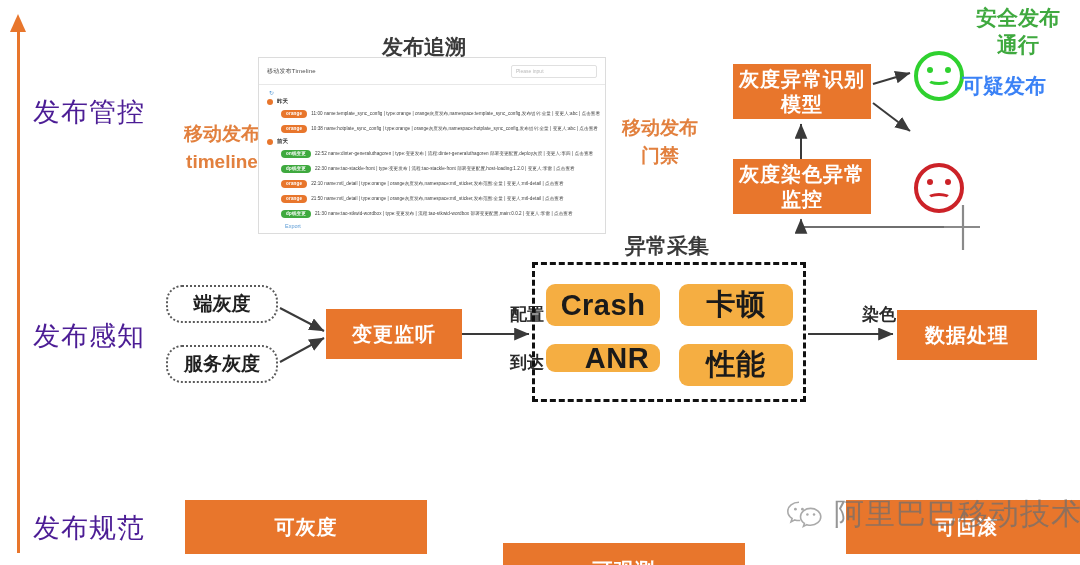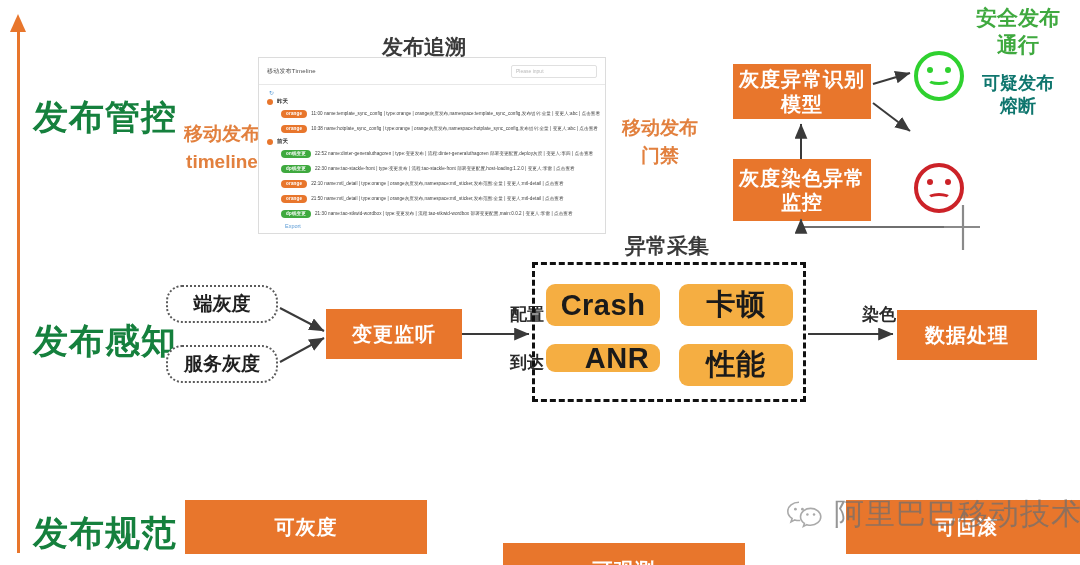--- a/index.html
+++ b/index.html
@@ -31,23 +31,23 @@
     left: 10px;
     top: 14px;
     width: 0; height: 0;
     border-left: 8px solid transparent;
     border-right: 8px solid transparent;
     border-bottom: 18px solid #E8762C;
   }
 
   
   .row-label {
-    color: #15803d;
-    font-size: 35px;
-    font-weight: 700;
+    color: #4c1d95;
+    font-size: 27px;
+    font-weight: 400;
     letter-spacing: 1px;
     white-space: nowrap;
   }
 
   
   .section-title {
     color: #3a3a3a;
     font-size: 21px;
     font-weight: 700;
     white-space: nowrap;
@@ -115,24 +115,23 @@
   }
   .anno-green {
     color: #3FA93F;
     font-size: 21px;
     font-weight: 700;
     text-align: center;
     line-height: 1.3;
     white-space: nowrap;
   }
   .anno-red {
-    color: #0f766e;
-    font-size: 18px;
-    font-weight: 700;
-    text-align: center;
+    color: #3b82f6;
+    font-size: 21px;
+    font-weight: 700;
     line-height: 1.3;
     white-space: nowrap;
   }
   .edge-label {
     color: #2a2a2a;
     font-size: 17px;
     font-weight: 700;
     white-space: nowrap;
     padding-left: 32px;
   }
@@ -363,21 +362,21 @@
     </div>
   </div>
 
   <div class="abs obox" style="left:733px; top:64px; width:138px; height:55px;">
     <div>
       <div>灰度异常识别</div>
       <div>模型</div>
     </div>
   </div>
 
-  <div class="abs obox" style="left:733px; top:159px; width:138px; height:62px;">
+  <div class="abs obox" style="left:733px; top:159px; width:138px; height:55px;">
     <div>
       <div>灰度染色异常</div>
       <div>监控</div>
     </div>
   </div>
 
   <div class="abs face happy" style="left:914px; top:51px; width:50px; height:50px;">
     <span class="eye l"></span>
     <span class="eye r"></span>
     <span class="mouth"></span>
@@ -387,21 +386,20 @@
     <span class="eye r"></span>
     <span class="mouth"></span>
   </div>
 
   <div class="abs anno-green" style="left:962px; top:4px; width:112px;">
     <div>安全发布</div>
     <div>通行</div>
   </div>
   <div class="abs anno-red" style="left:962px; top:72px; width:112px;">
     <div>可疑发布</div>
-    <div>熔断</div>
   </div>
 
   <div class="abs section-title" style="left:625px; top:232px;">异常采集</div>
 
   <div class="abs dcap" style="left:166px; top:285px; width:112px; height:38px;">端灰度</div>
   <div class="abs dcap" style="left:166px; top:345px; width:112px; height:38px;">服务灰度</div>
 
   <div class="abs obox" style="left:326px; top:309px; width:136px; height:50px;">变更监听</div>
 
   <div class="abs edge-label" style="left:478px; top:303px;">配置</div>

